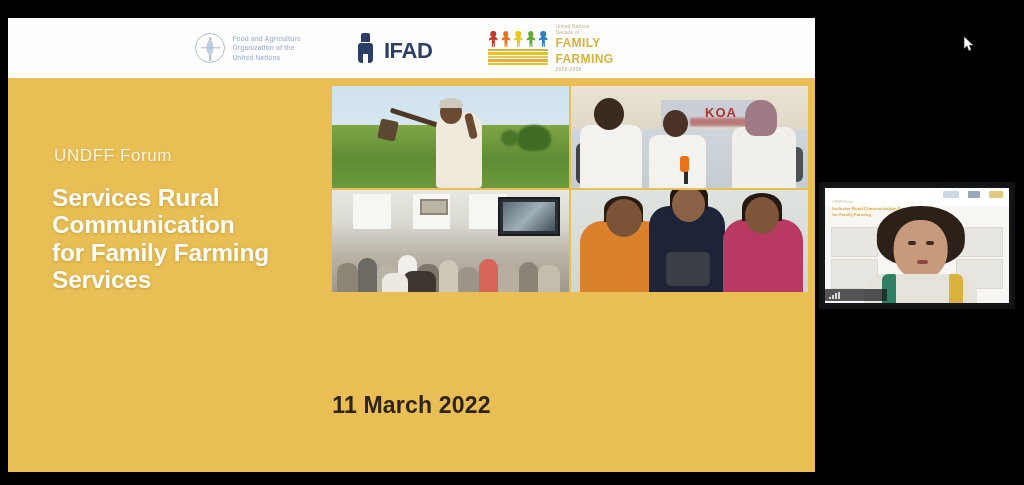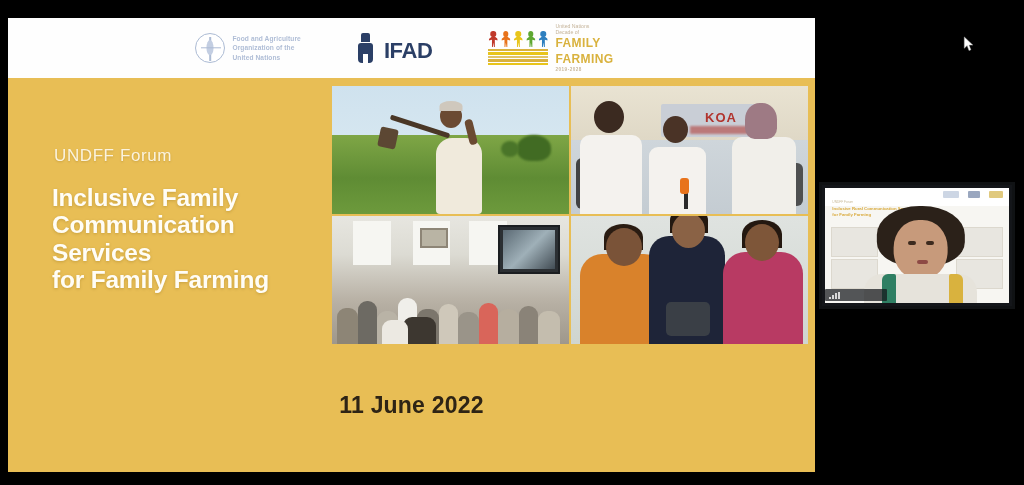--- a/index.html
+++ b/index.html
@@ -87,21 +87,21 @@
     letter-spacing:.6px; font-weight:400; text-shadow:0 1px 2px rgba(120,85,10,.25);
   }
   .headline {
     position:absolute; left:44px; top:166px; width:300px;
     font-size:24.5px; line-height:1.12; font-weight:700; color:#FFFDF6;
     letter-spacing:-.2px; text-shadow:0 1px 3px rgba(120,85,10,.3);
   }
 
   
   .grid {
-    position:absolute; left:324px; top:68px; width:476px; height:258px;
+    position:absolute; left:324px; top:68px; width:476px; height:206px;
     display:grid; grid-template-columns:1fr 1fr; grid-template-rows:1fr 1fr; gap:2px;
   }
   .photo { position:relative; overflow:hidden; background:#9aa; }
 
   
   .ph1 { background:linear-gradient(#cfe2ee 0%, #d5e6f0 38%, #7fa646 38%, #5f8c34 72%, #6d9a3c 100%); }
   .ph1 .tree { position:absolute; right:18px; top:38%; width:34px; height:26px;
                background:#416b23; border-radius:50% 50% 40% 40%; filter:blur(1px); }
   .ph1 .tree2 { position:absolute; right:50px; top:43%; width:18px; height:16px;
                 background:#4a7529; border-radius:50%; filter:blur(1px); }
@@ -315,24 +315,24 @@
           <div class="ln1">Decade of</div>
           <div class="big">FAMILY</div>
           <div class="big">FARMING</div>
           <div class="yr">2019-2028</div>
         </div>
       </div>
     </div>
 
     <div class="eyebrow">UNDFF Forum</div>
     <div class="headline">
-      <div>Inclusive Family</div>
+      <div>Services Rural</div>
       <div>Communication</div>
+      <div>for Family Farming</div>
       <div>Services</div>
-      <div>for Family Farming</div>
     </div>
 
     <div class="grid">
 
       <div class="photo ph1">
         <span class="tree"></span>
           <span class="tree2"></span>
         <span class="hoe"></span>
           <span class="blade"></span>
         <span class="man"></span>
@@ -396,21 +396,21 @@
           </span>
         <span class="wC">
             <i class="hr"></i>
             <i class="hd"></i>
           </span>
         <span class="dev"></span>
       </div>
     </div>
 
     <div class="date">
-      <div class="d1">11 June 2022</div>
+      <div class="d1">11 March 2022</div>
     </div>
 
   </div>
 
   <div class="cam">
     <div class="cam-bg">
       <div class="mini-head"></div>
       <div class="mini-logos">
         <i style="width:16px;background:#cdd6e4"></i>
         <i style="width:12px;background:#9aa7bf"></i>

